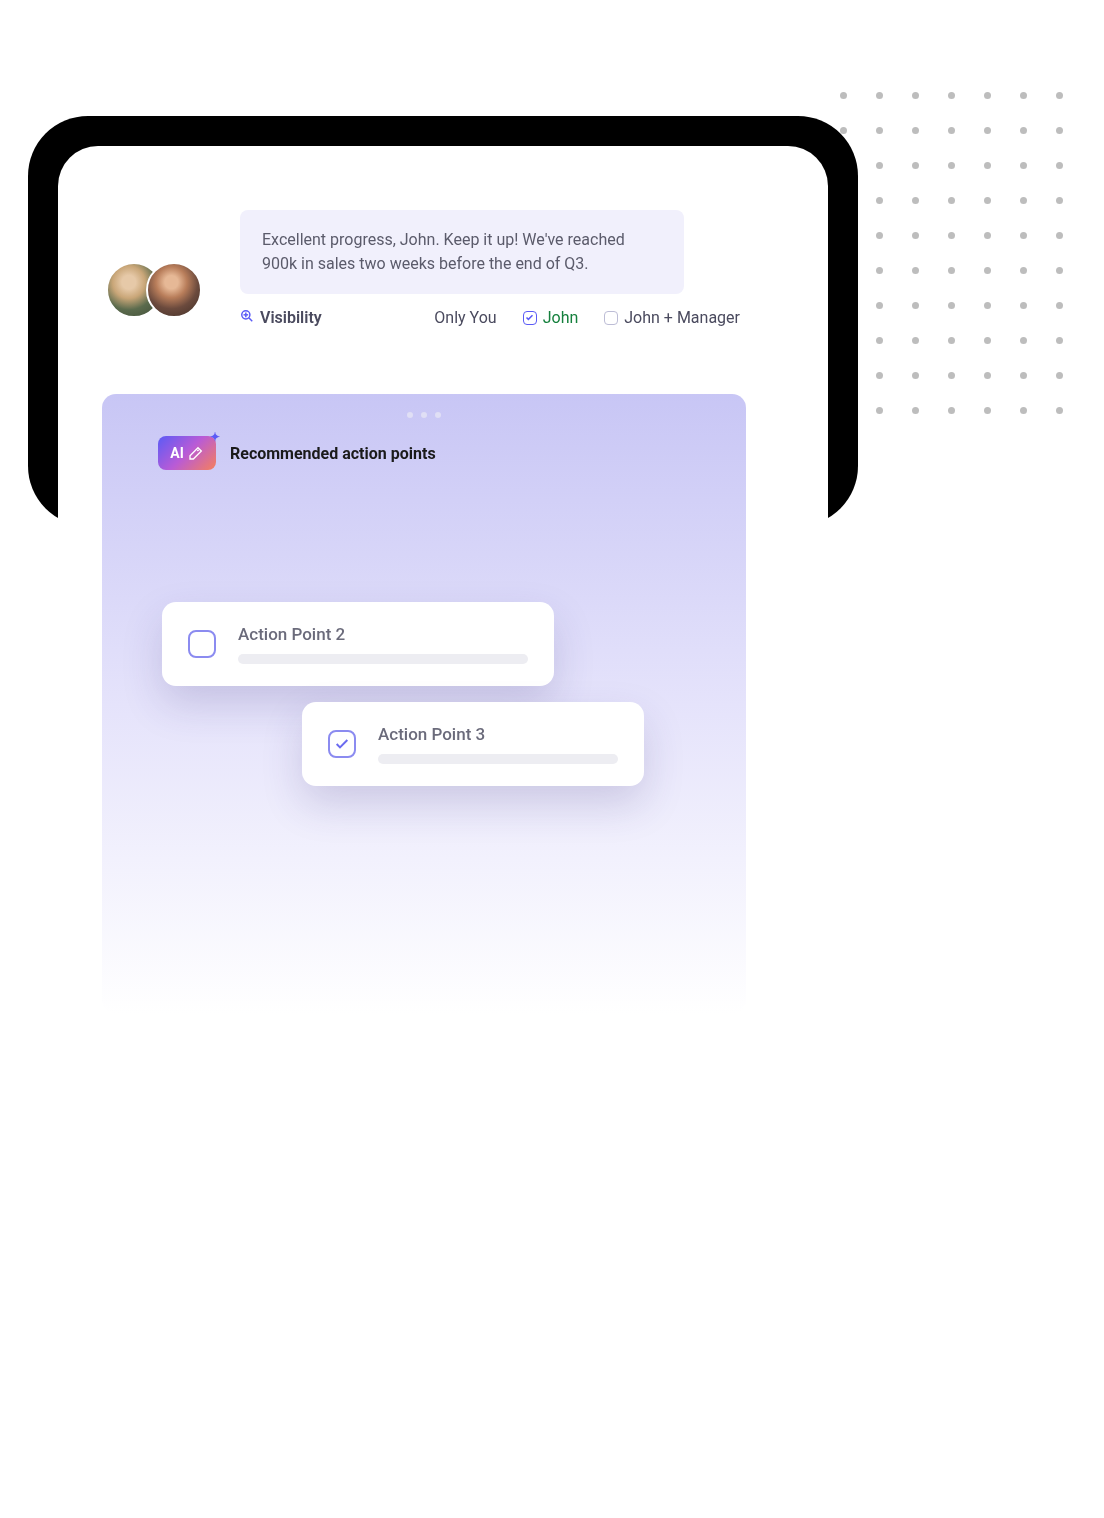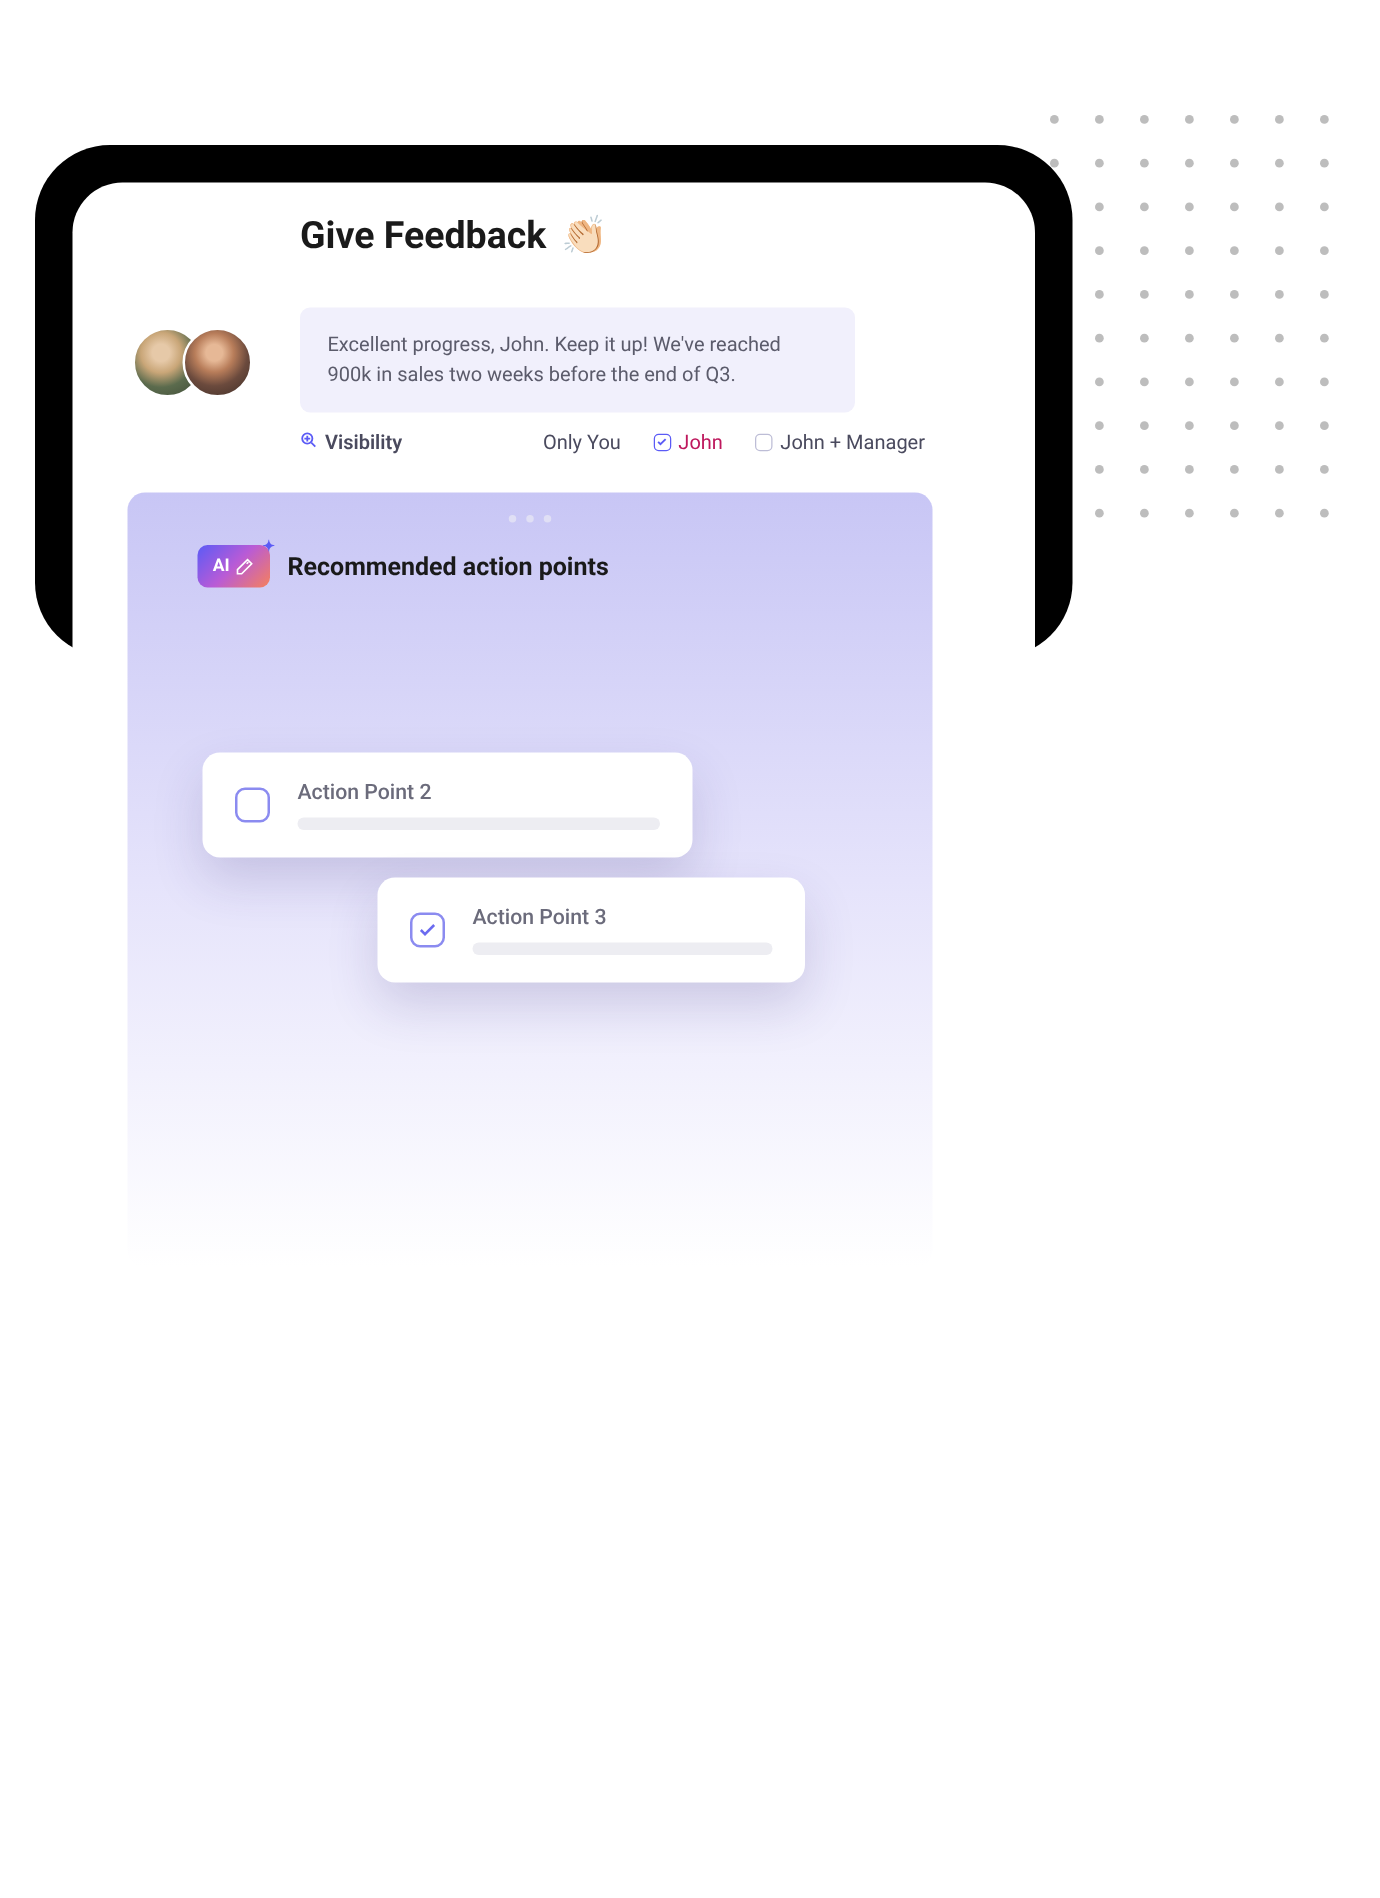--- a/index.html
+++ b/index.html
@@ -124,21 +124,21 @@
     align-items: center;
     justify-content: center;
   }
   .vis-opt {
     display: flex;
     align-items: center;
     gap: 6px;
     color: #4a4a5e;
     cursor: pointer;
   }
-  .vis-opt.selected { color: #be185d; }
+  .vis-opt.selected { color: #15803d; }
   .chk {
     width: 14px;
     height: 14px;
     border: 1.5px solid #bdbdd6;
     border-radius: 4px;
     display: inline-flex;
     align-items: center;
     justify-content: center;
   }
   .chk.checked {
@@ -188,21 +188,21 @@
     position: relative;
   }
   .ai-badge .sparkle {
     position: absolute;
     top: -6px;
     right: -4px;
     color: #5b5bf6;
     font-size: 12px;
   }
   .rec-title {
-    font-size: 20px;
+    font-size: 16px;
     font-weight: 700;
     color: #1a1a1a;
   }
   .action-card {
     position: absolute;
     background: #fff;
     border-radius: 14px;
     box-shadow: 0 18px 40px rgba(60,50,120,0.18);
     display: flex;
     align-items: center;
@@ -313,24 +313,20 @@
     <div class="dot"></div>
     <div class="dot"></div>
     <div class="dot"></div>
 </div>
 
 <div class="device-frame">
   <div class="device-screen"></div>
 </div>
 
 <div class="feedback-area">
-  <div class="title-row">
-    <span class="title">Give Feedback</span>
-    <span class="clap">👏🏻</span>
-  </div>
 
   <div class="avatars">
     <div class="avatar a1"></div>
     <div class="avatar a2"></div>
   </div>
 
   <div class="feedback-box">Excellent progress, John. Keep it up! We've reached 900k in sales two weeks before the end of Q3.</div>
 
   <div class="visibility-row">
     <div class="vis-label">

